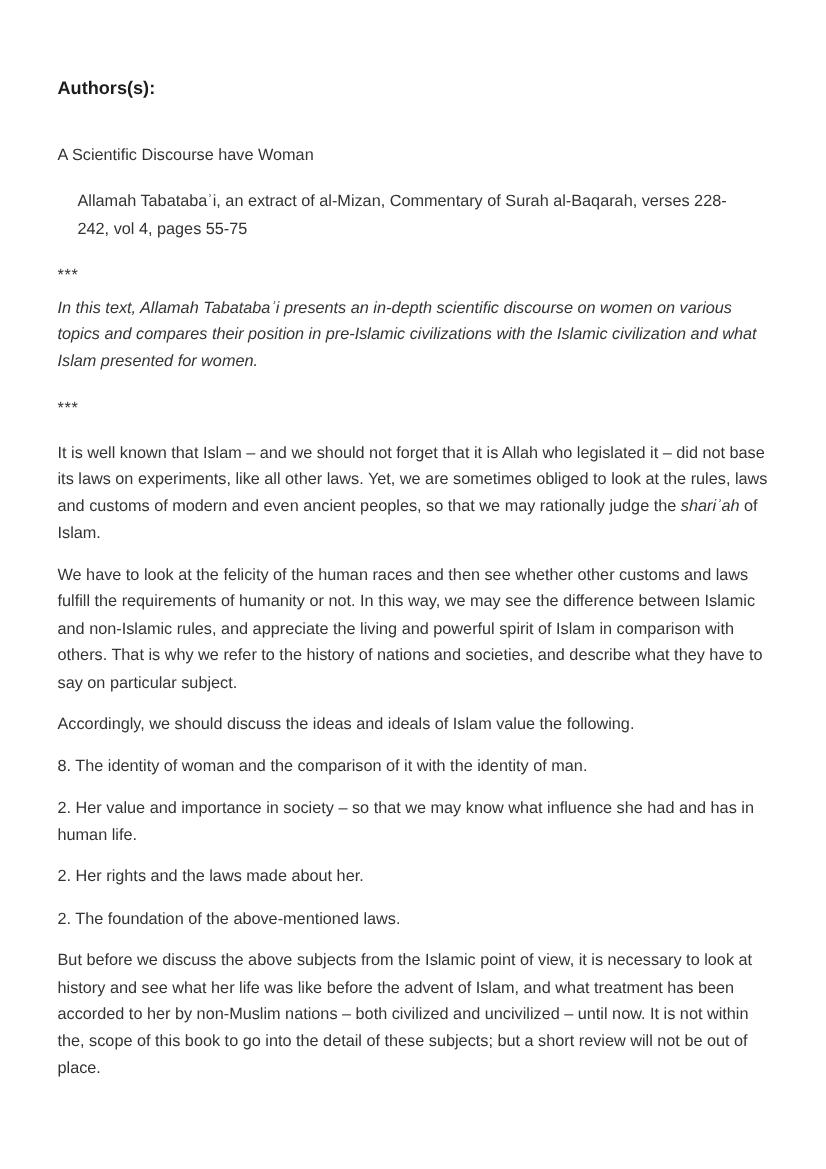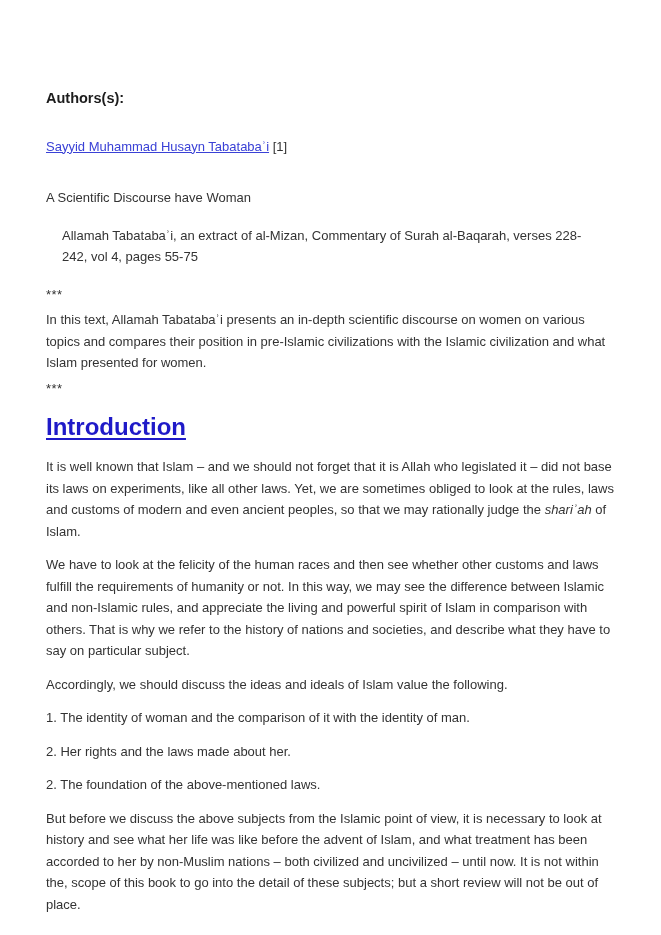--- a/index.html
+++ b/index.html
@@ -13,21 +13,21 @@
     overflow: hidden;
     font-family: "Liberation Sans", "DejaVu Sans", sans-serif;
     font-size: 13px;
     line-height: 21.5px;
     color: #333333;
   }
   .page {
     box-sizing: border-box;
     width: 661px;
     height: 935px;
-    padding: 88px 44px 0 46px;
+    padding: 61px 44px 0 46px;
     background: #ffffff;
   }
   .authors-label {
     font-size: 14.5px;
     font-weight: bold;
     color: #1c1c1c;
     margin: 0;
   }
   .author-line {
     margin: 26px 0 0 0;
@@ -47,21 +47,22 @@
     margin: 16px;
   }
   .separator {
     margin: 0 0 4px 0;
     letter-spacing: 0.5px;
   }
   .separator.second {
     margin: 0 0 14px 0;
   }
   .summary {
-    margin: 0 0 4px 0;
+    font-style: italic;
+    margin: 0 0 16px 0;
   }
   .section-heading {
     margin: 0 0 15px 0;
     font-size: 24px;
     line-height: 28px;
     font-weight: bold;
   }
   .section-heading a {
     color: #1f1ac8;
     text-decoration: underline;
@@ -77,42 +78,41 @@
     margin: 0 0 12px 0;
   }
 </style>
 </head>
 <body>
 
 <div class="page">
 
   <p class="authors-label">Authors(s):</p>
 
-  <p class="author-line"><a class="author-link">Sayyid Muhammad Husayn Tabatabaʾi</a> <span class="author-ref">[1]</span></p>
 
   <p class="subtitle">A Scientific Discourse have Woman</p>
 
   <p class="source-line">Allamah Tabatabaʾi, an extract of al-Mizan, Commentary of Surah al-Baqarah, verses 228-242, vol 4, pages 55-75</p>
 
   <p class="separator">***</p>
 
   <p class="summary">In this text, Allamah Tabatabaʾi presents an in-depth scientific discourse on women on various topics and compares their position in pre-Islamic civilizations with the Islamic civilization and what Islam presented for women.</p>
 
   <p class="separator second">***</p>
 
-  <h2 class="section-heading"><a>Introduction</a></h2>
 
   <p class="body-para"><span>It is well known that Islam – and we should not forget that it is Allah who legislated it – did not base its laws on experiments, like all other laws. Yet, we are sometimes obliged to look at the rules, laws and customs of modern and even ancient peoples, so that we may rationally judge the </span><em>shariʾah</em><span> of Islam.</span></p>
 
   <p class="body-para">We have to look at the felicity of the human races and then see whether other customs and laws fulfill the requirements of humanity or not. In this way, we may see the difference between Islamic and non-Islamic rules, and appreciate the living and powerful spirit of Islam in comparison with others. That is why we refer to the history of nations and societies, and describe what they have to say on particular subject.</p>
 
   <p class="body-para">Accordingly, we should discuss the ideas and ideals of Islam value the following.</p>
 
-  <p class="list-para">1. The identity of woman and the comparison of it with the identity of man.</p>
+  <p class="list-para">8. The identity of woman and the comparison of it with the identity of man.</p>
 
+  <p class="list-para">2. Her value and importance in society – so that we may know what influence she had and has in human life.</p>
 
   <p class="list-para">2. Her rights and the laws made about her.</p>
 
   <p class="list-para">2. The foundation of the above-mentioned laws.</p>
 
   <p class="body-para">But before we discuss the above subjects from the Islamic point of view, it is necessary to look at history and see what her life was like before the advent of Islam, and what treatment has been accorded to her by non-Muslim nations – both civilized and uncivilized – until now. It is not within the, scope of this book to go into the detail of these subjects; but a short review will not be out of place.</p>
 
 </div>
 
 </body></html>

